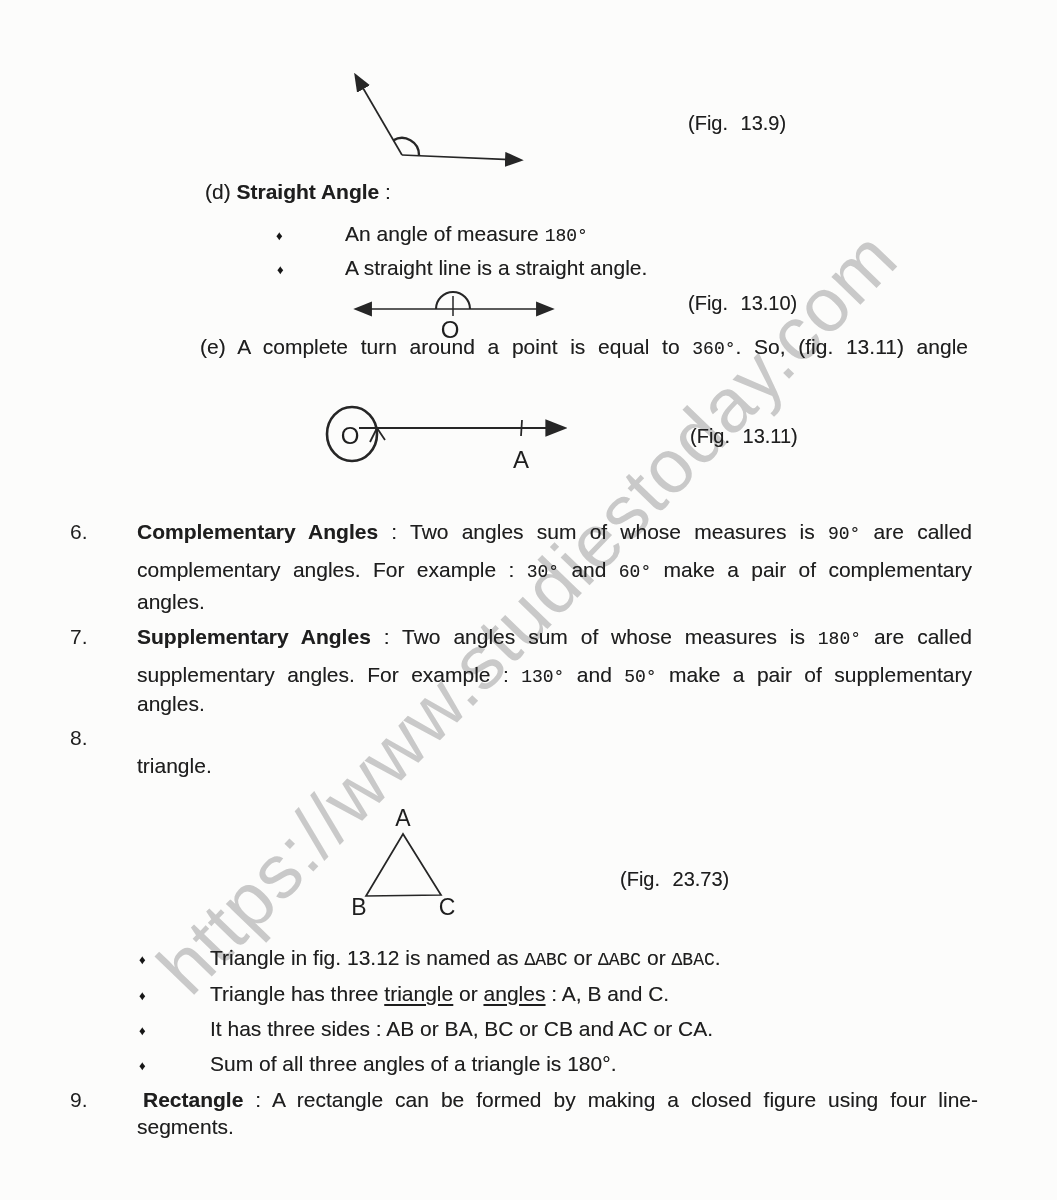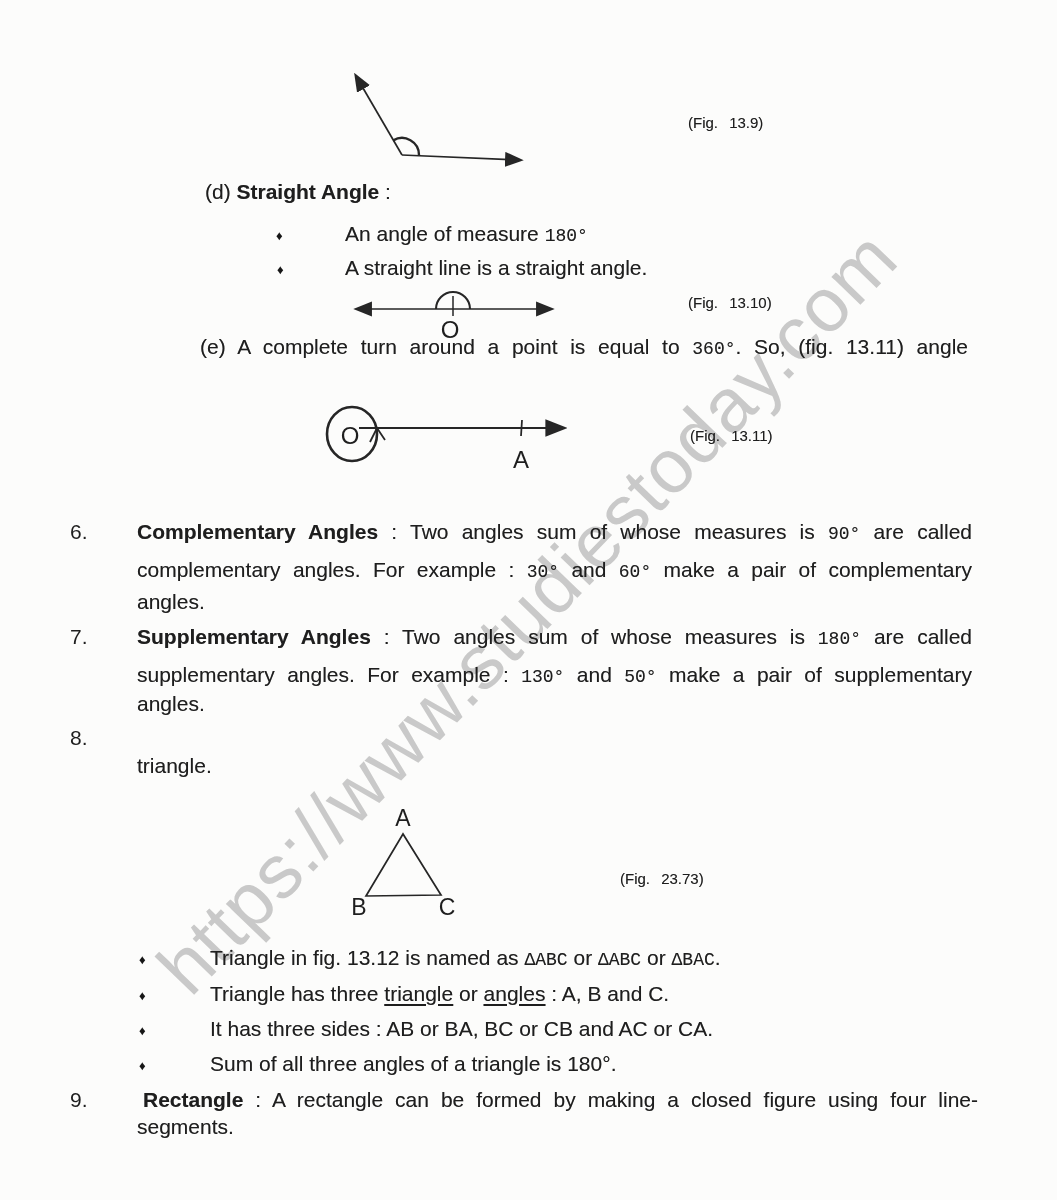--- a/index.html
+++ b/index.html
@@ -15,21 +15,21 @@
     font-size:76px;letter-spacing:1px;white-space:nowrap;
     color:rgba(130,130,130,0.42);
     font-family:"Liberation Sans","DejaVu Sans",sans-serif;
   }
   .line{
     position:absolute;font-size:21px;line-height:26px;white-space:nowrap;
     text-shadow:0 0 .5px rgba(20,20,20,.4);
   }
   .just{white-space:normal;text-align:justify;text-align-last:justify;}
   .num{position:absolute;font-size:21px;line-height:26px;}
-  .cap{position:absolute;font-size:15px;line-height:26px;word-spacing:7px;white-space:nowrap;
+  .cap{position:absolute;font-size:20px;line-height:26px;word-spacing:7px;white-space:nowrap;
        text-shadow:0 0 .5px rgba(20,20,20,.4);}
   .bullet{position:absolute;font-size:13px;line-height:13px;color:#161616;}
   .b{font-weight:700;}
   .m{font-family:Liberation Mono, monospace;font-size:18px;}
   .u{text-decoration:underline;text-underline-offset:3px;}
   .vec{display:inline-block;position:relative;margin:0 5px;
        font-family:"Liberation Serif","DejaVu Serif",serif;font-style:italic;font-size:22px;}
   .vec .arr{position:absolute;top:-13px;left:0;width:100%;text-align:center;
             font-style:normal;font-size:15px;letter-spacing:0;}
   svg.fig{position:absolute;z-index:1;}

